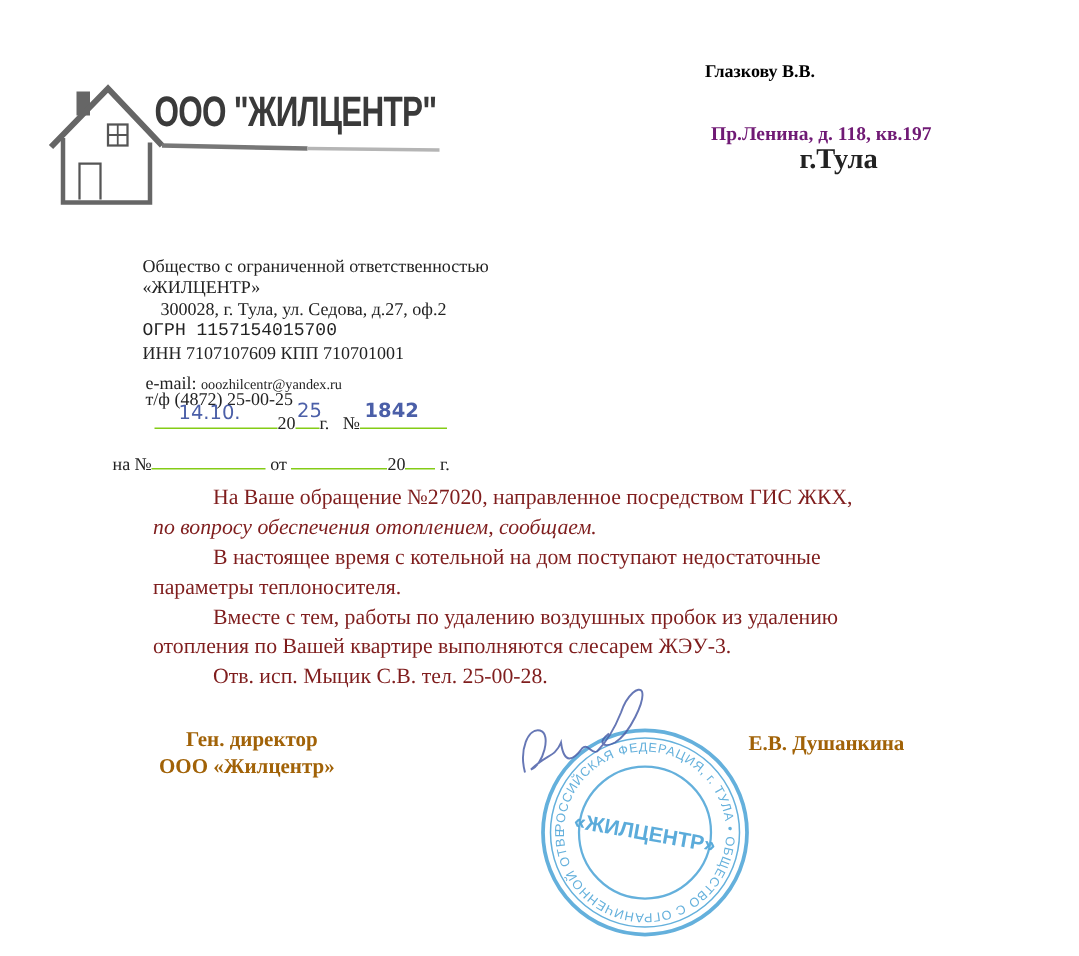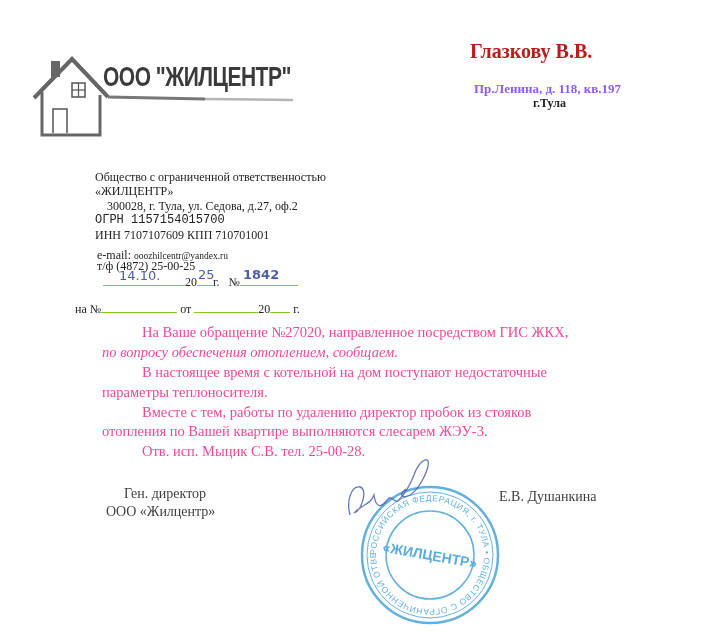--- a/index.html
+++ b/index.html
@@ -1,28 +1,28 @@
 <!DOCTYPE html>
 <html><head>
 <meta charset="utf-8">
 <style>
   html, body { margin:0; padding:0; }
   body { width:719px; height:637px; background:#ffffff; position:relative; overflow:hidden;
          font-family:"Liberation Serif", serif; color:#1e1e1e; }
   .abs { position:absolute; white-space:nowrap; }
   .logo-text { left:103px; top:60px; font-family:"Liberation Sans", sans-serif; font-weight:bold;
                font-size:21px; letter-spacing:-0.5px; color:#3a3a3a; transform:scaleY(1.35); transform-origin:top left; }
-  .recipient-name { left:470px; top:40px; font-size:20px; font-weight:bold; color:#b91c1c; }
-  .recipient-addr { left:474px; top:81px; font-size:13px; font-weight:bold; color:#8b5cf6; }
-  .recipient-city { left:533px; top:96px; font-size:12px; font-weight:bold; color:#222; }
+  .recipient-name { left:470px; top:40px; font-size:12px; font-weight:bold; color:#000000; }
+  .recipient-addr { left:474px; top:81px; font-size:13px; font-weight:bold; color:#701a75; }
+  .recipient-city { left:533px; top:96px; font-size:19px; font-weight:bold; color:#222; }
   .req { left:95px; font-size:12px; color:#222; }
   .req-small { font-size:9.5px; }
   .hand { font-family:"DejaVu Sans", sans-serif; color:#4b5fa8; font-size:13px; font-weight:normal; }
-  .body-text { font-size:14.5px; color:#ec4899; }
-  .sig-title { font-size:14px; font-weight:normal; color:#404040;text-align:right; }
+  .body-text { font-size:14.5px; color:#7f1d1d; }
+  .sig-title { font-size:14px; font-weight:bold; color:#a16207;text-align:right; }
   .uline { display:inline-block; border-bottom:1px solid #84cc16; height:12px; vertical-align:baseline; }
 </style>
 </head>
 <body>
 
 <div>
   <svg class="abs" style="left:30px;top:55px;" width="300" height="85">
 
     <rect x="21" y="6" width="9" height="16" fill="#666"></rect>
 
@@ -77,21 +77,21 @@
   <span>от</span>
   <span class="uline" style="width:64px;"></span><span>20</span><span class="uline" style="width:20px;"></span>
   <span>г.</span>
 </div>
 
 <div>
   <div class="abs body-text" style="top:324px;left:142px;">На Ваше обращение №27020, направленное посредством ГИС ЖКХ,</div>
   <div class="abs body-text" style="top:344px;left:102px;font-style:italic;">по вопросу  обеспечения отоплением,  сообщаем.</div>
   <div class="abs body-text" style="top:364px;left:142px;">В  настоящее  время  с  котельной  на  дом  поступают  недостаточные</div>
   <div class="abs body-text" style="top:384px;left:102px;">параметры теплоносителя.</div>
-  <div class="abs body-text" style="top:404px;left:142px;">Вместе  с  тем,  работы  по  удалению  директор  пробок  из  стояков</div>
+  <div class="abs body-text" style="top:404px;left:142px;">Вместе  с  тем,  работы  по  удалению  воздушных  пробок  из  удалению</div>
   <div class="abs body-text" style="top:423px;left:102px;">отопления по Вашей  квартире выполняются слесарем ЖЭУ-3.</div>
   <div class="abs body-text" style="top:443px;left:142px;">Отв. исп. Мыцик С.В. тел. 25-00-28.</div>
 </div>
 
 <div>
   <div class="abs sig-title" style="top:486px;left:124px;">Ген. директор</div>
   <div class="abs sig-title" style="top:504px;left:106px;">ООО «Жилцентр»</div>
   <div class="abs sig-title" style="top:489px;left:499px;">Е.В. Душанкина</div>
 </div>
 

